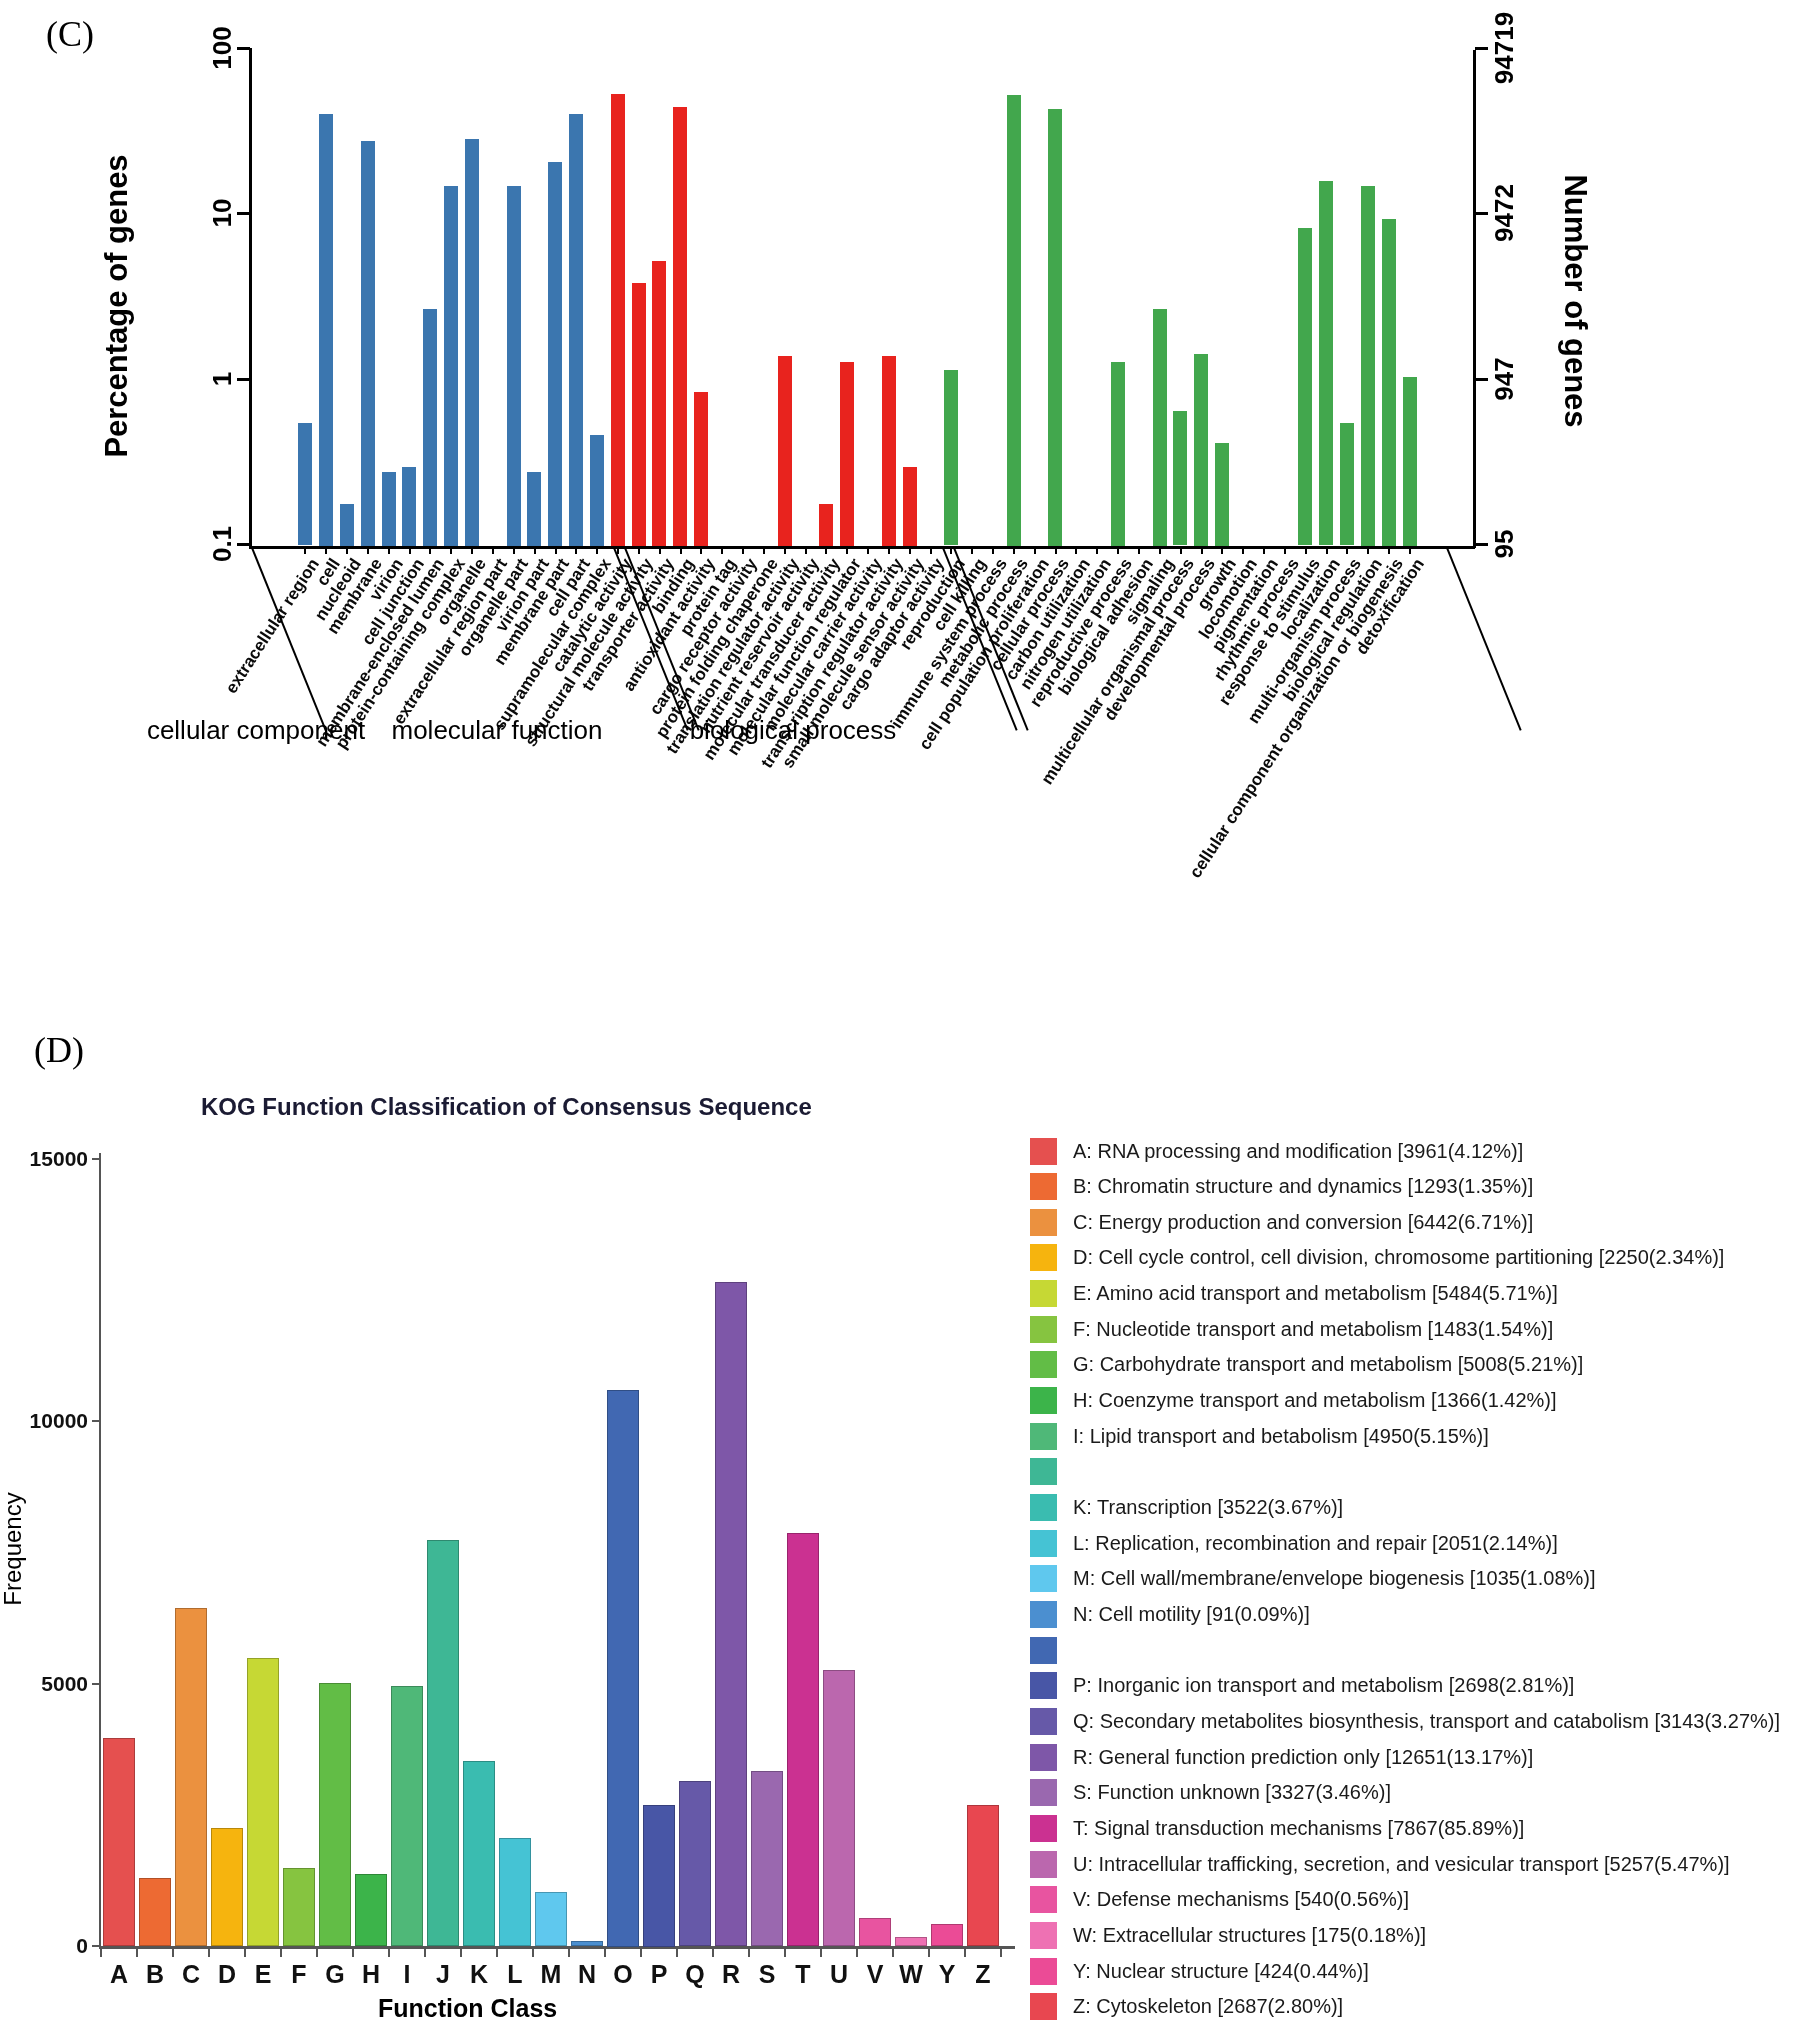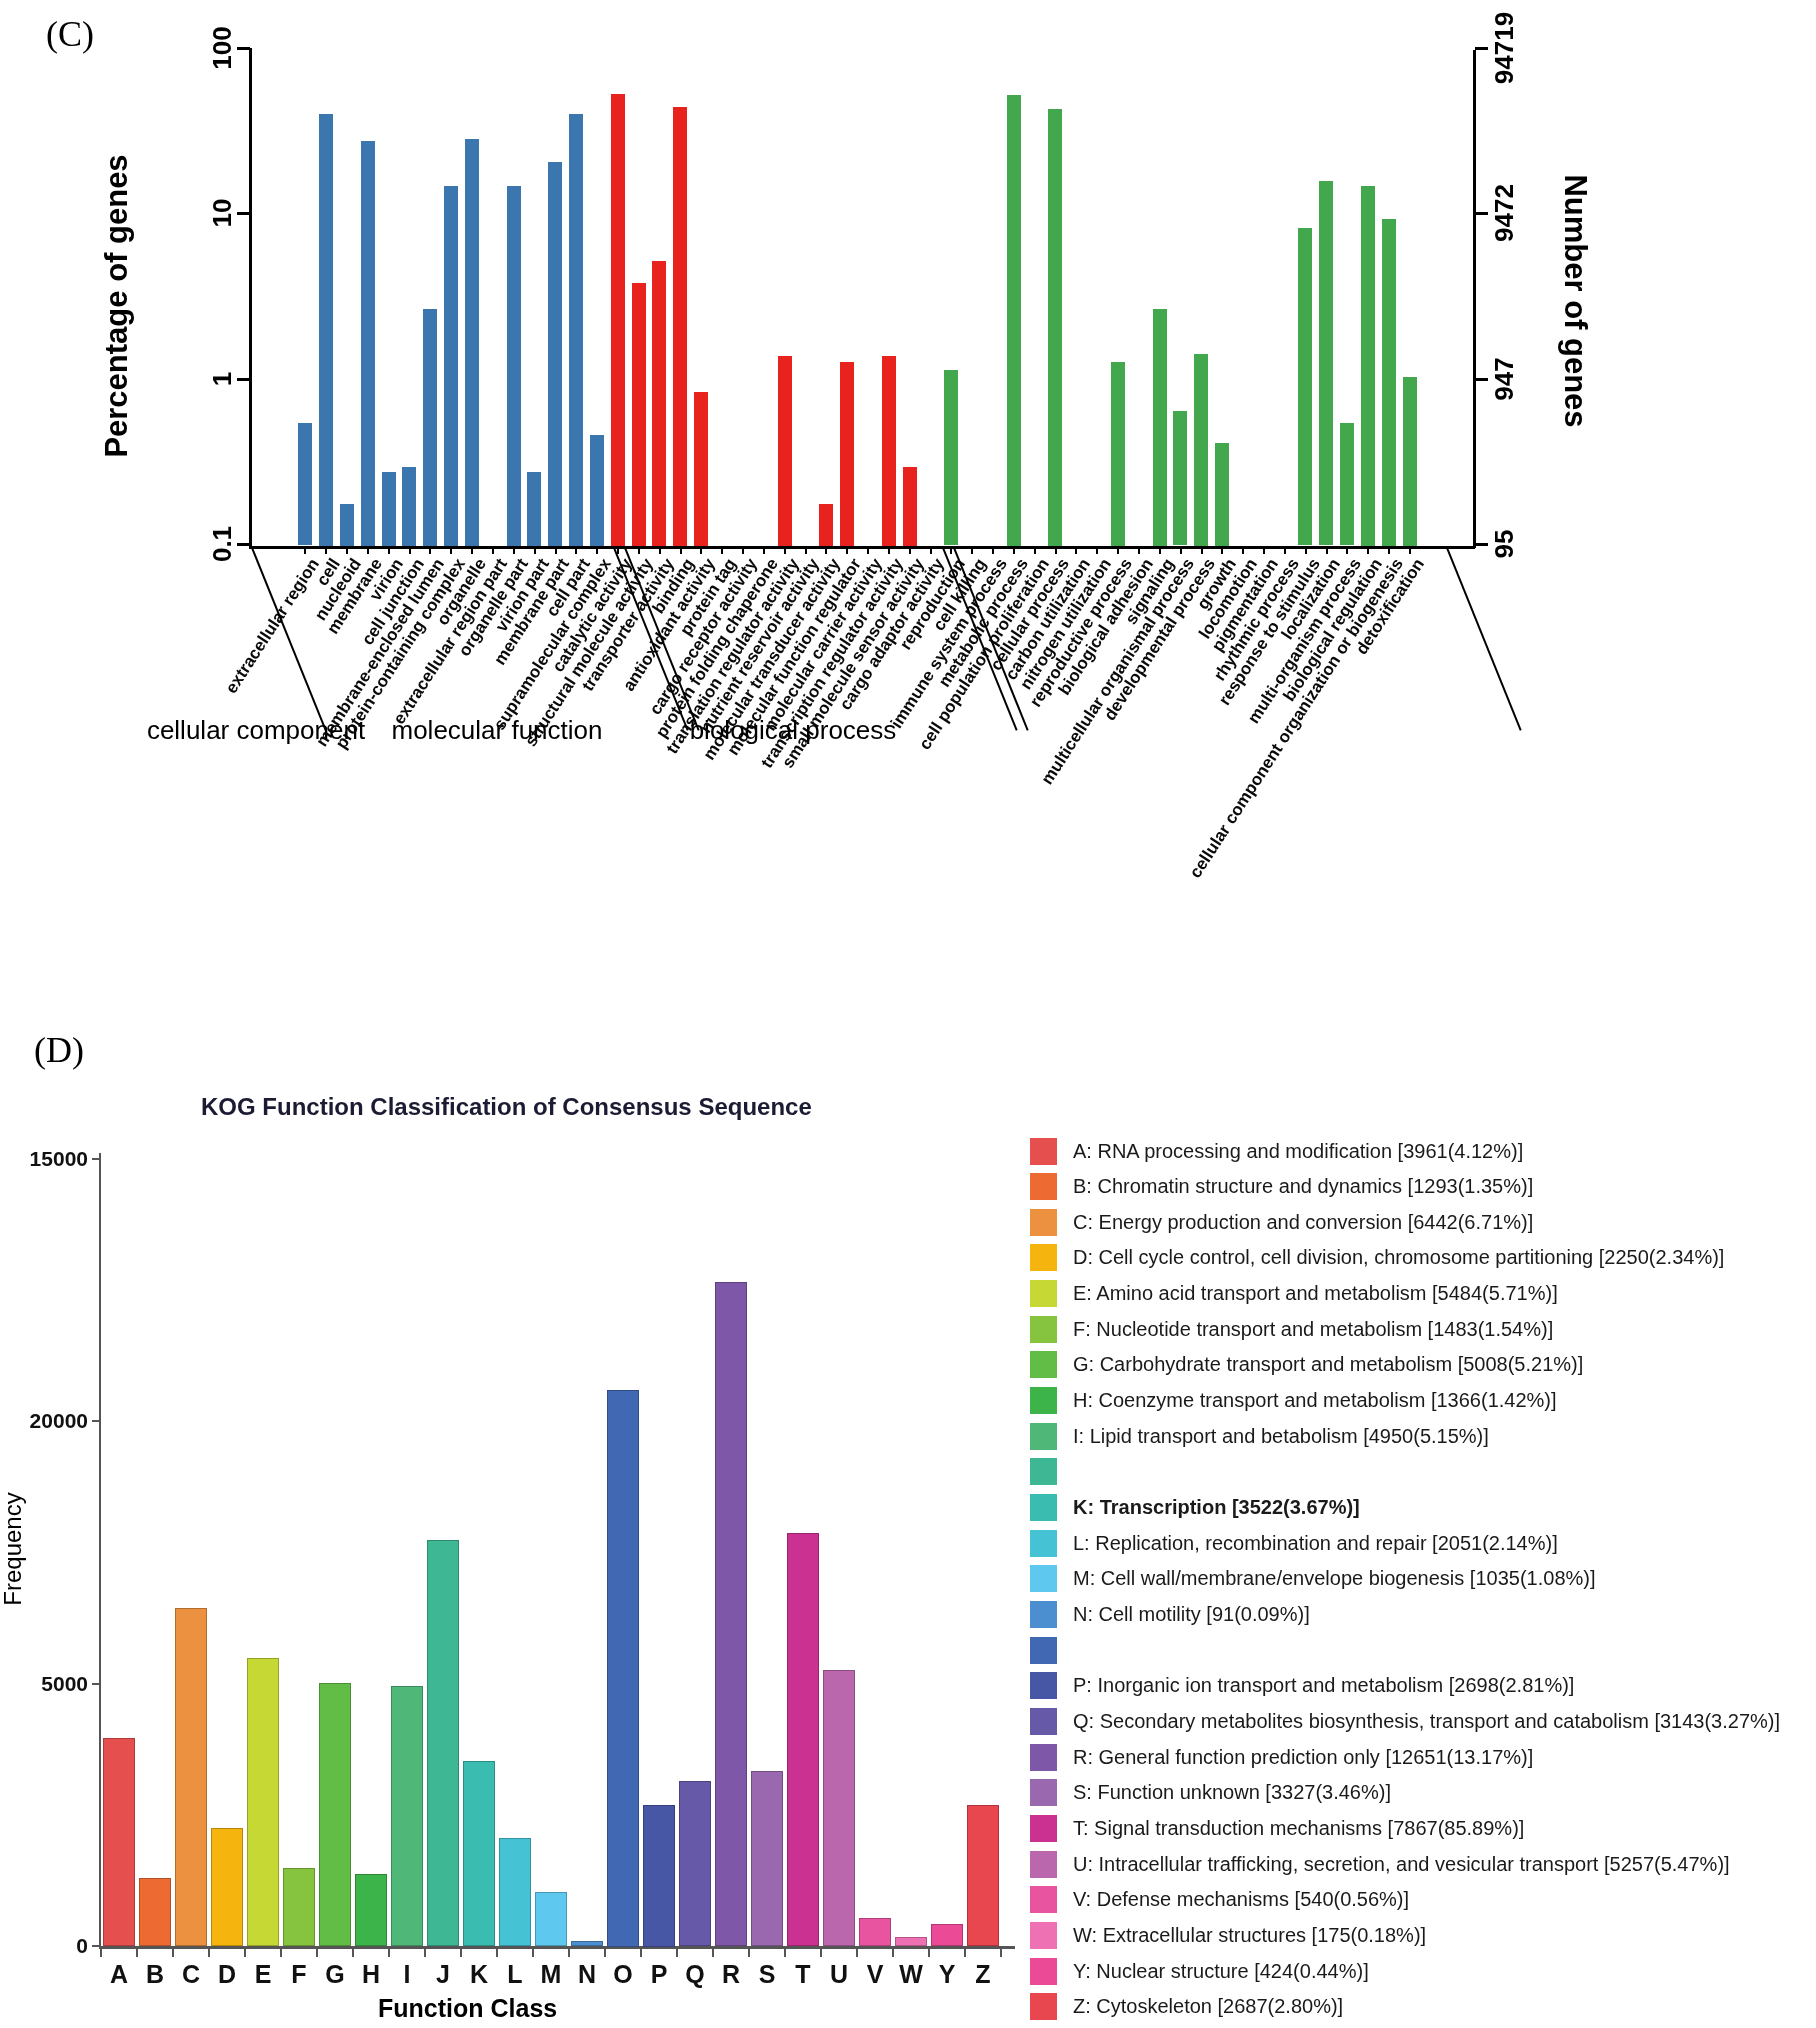--- a/index.html
+++ b/index.html
@@ -232,21 +232,21 @@
 
     <div class="abs vlab" style="left:13.4px;top:1549px;font-size:24px;">Frequency</div>
     <div class="abs" style="left:378px;top:1994px;font-size:25px;font-weight:700;">Function Class</div>
 
     <div id="d-dynamic">
         <div class="d-ytick" style="left: 92px; top: 1945px;"></div>
         <div class="d-ylab" style="left: 19px; top: 1946px; width: 69px;">0</div>
         <div class="d-ytick" style="left: 92px; top: 1683px;"></div>
         <div class="d-ylab" style="left: 19px; top: 1684px; width: 69px;">5000</div>
         <div class="d-ytick" style="left: 92px; top: 1420px;"></div>
-        <div class="d-ylab" style="left: 19px; top: 1421px; width: 69px;">20000</div>
+        <div class="d-ylab" style="left: 19px; top: 1421px; width: 69px;">10000</div>
         <div class="d-ytick" style="left: 92px; top: 1158px;"></div>
         <div class="d-ylab" style="left: 19px; top: 1159px; width: 69px;">15000</div>
         <div class="d-xtick" style="left: 100px; top: 1949px;"></div>
         <div class="d-xtick" style="left: 136px; top: 1949px;"></div>
         <div class="d-xtick" style="left: 172px; top: 1949px;"></div>
         <div class="d-xtick" style="left: 208px; top: 1949px;"></div>
         <div class="d-xtick" style="left: 244px; top: 1949px;"></div>
         <div class="d-xtick" style="left: 280px; top: 1949px;"></div>
         <div class="d-xtick" style="left: 316px; top: 1949px;"></div>
         <div class="d-xtick" style="left: 352px; top: 1949px;"></div>
@@ -354,21 +354,21 @@
         <div class="lg-swatch" style="left: 0px; top: 0px; background: rgb(60, 180, 74);"></div>
         <div class="lg-text">H: Coenzyme transport and metabolism [1366(1.42%)]</div>
       </div>
       <div class="lg-row" style="left: 1030px; top: 1423px; width: 784px; height: 27px;">
         <div class="lg-swatch" style="left: 0px; top: 0px; background: rgb(79, 184, 120);"></div>
         <div class="lg-text">I: Lipid transport and betabolism [4950(5.15%)]</div>
       </div>
       <div class="lg-row" style="left: 1030px; top: 1458px; width: 784px; height: 27px;">
         <div class="lg-swatch" style="left: 0px; top: 0px; background: rgb(62, 183, 149);"></div>
       </div>
-      <div class="lg-row" style="left: 1030px; top: 1494px; width: 784px; height: 27px; font-weight: bold;">
+      <div class="lg-row" style="left: 1030px; top: 1494px; width: 784px; height: 27px;">
         <div class="lg-swatch" style="left: 0px; top: 0px; background: rgb(58, 188, 176);"></div>
         <div class="lg-text">K: Transcription [3522(3.67%)]</div>
       </div>
       <div class="lg-row" style="left: 1030px; top: 1530px; width: 784px; height: 27px; text-align: right;">
         <div class="lg-swatch" style="left: 0px; top: 0px; background: rgb(69, 195, 212);"></div>
         <div class="lg-text">L: Replication, recombination and repair [2051(2.14%)]</div>
       </div>
       <div class="lg-row" style="left: 1030px; top: 1565px; width: 784px; height: 27px;">
         <div class="lg-swatch" style="left: 0px; top: 0px; background: rgb(95, 200, 238);"></div>
         <div class="lg-text">M: Cell wall/membrane/envelope biogenesis [1035(1.08%)]</div>

